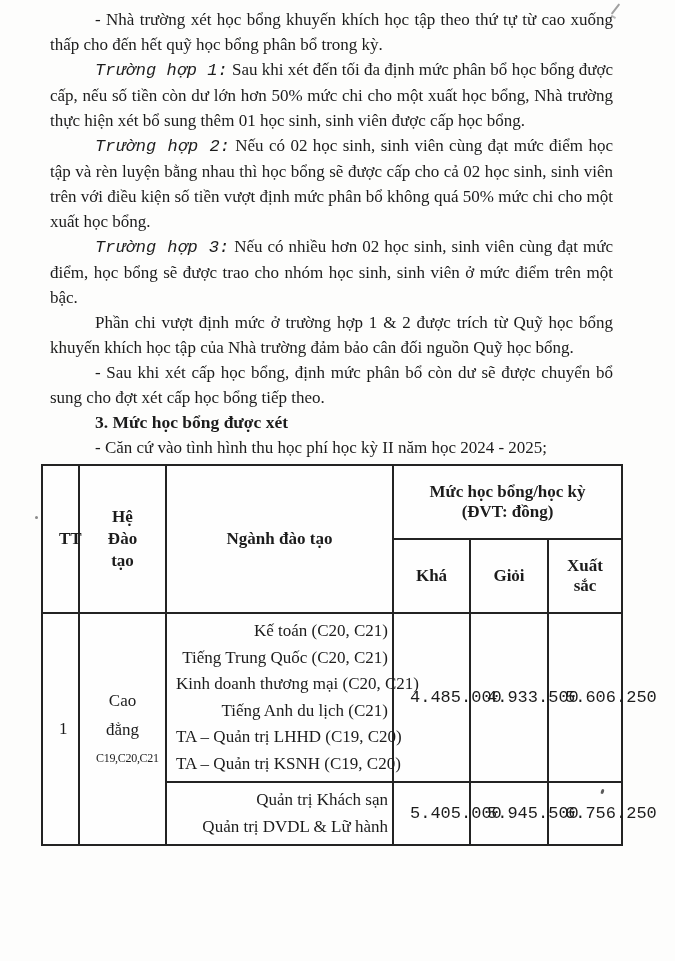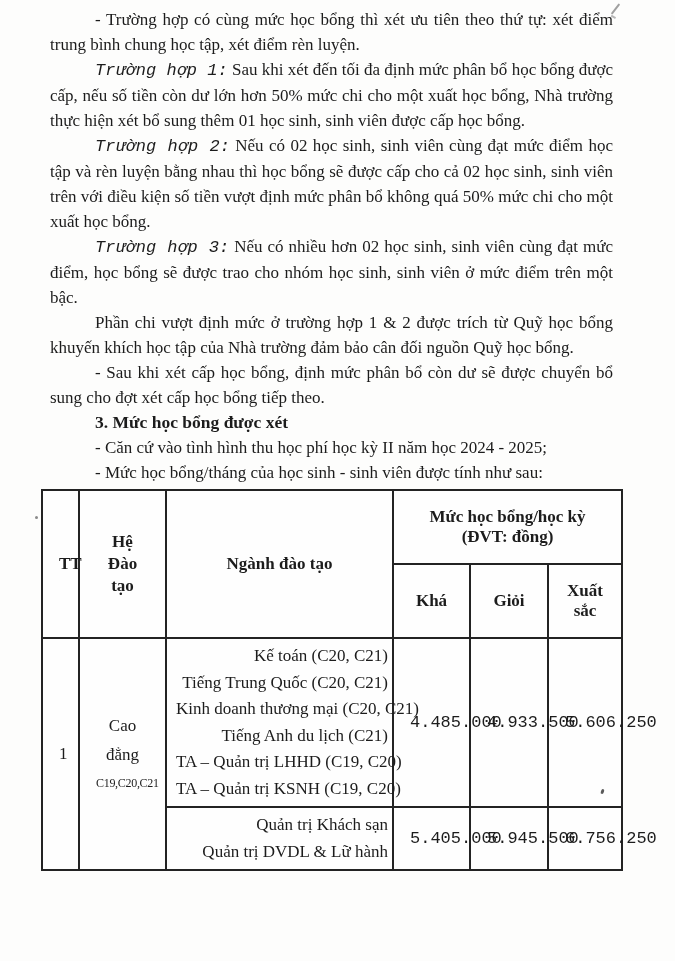--- a/index.html
+++ b/index.html
@@ -79,32 +79,31 @@
   }
 </style>
 </head>
 <body>
 
 <div class="page">
   <div class="pen-mark"></div>
   <div class="pen-mark2"></div>
 
 
-  <p class="para">- Trường hợp có cùng mức học bổng thì xét ưu tiên theo thứ tự: xét điểm trung bình chung học tập, xét điểm rèn luyện.</p>
+  <p class="para">- Nhà trường xét học bổng khuyến khích học tập theo thứ tự từ cao xuống thấp cho đến hết quỹ học bổng phân bổ trong kỳ.</p>
 
   <p class="para"><span class="lead">Trường hợp 1:</span><span> Sau khi xét đến tối đa định mức phân bổ học bổng được cấp, nếu số tiền còn dư lớn hơn 50% mức chi cho một xuất học bổng, Nhà trường thực hiện xét bổ sung thêm 01 học sinh, sinh viên được cấp học bổng.</span></p>
   <p class="para"><span class="lead">Trường hợp 2:</span><span> Nếu có 02 học sinh, sinh viên cùng đạt mức điểm học tập và rèn luyện bằng nhau thì học bổng sẽ được cấp cho cả 02 học sinh, sinh viên trên với điều kiện số tiền vượt định mức phân bổ không quá 50% mức chi cho một xuất học bổng.</span></p>
   <p class="para"><span class="lead">Trường hợp 3:</span><span> Nếu có nhiều hơn 02 học sinh, sinh viên cùng đạt mức điểm, học bổng sẽ được trao cho nhóm học sinh, sinh viên ở mức điểm trên một bậc.</span></p>
 
   <p class="para">Phần chi vượt định mức ở trường hợp 1 &amp; 2 được trích từ Quỹ học bổng khuyến khích học tập của Nhà trường đảm bảo cân đối nguồn Quỹ học bổng.</p>
   <p class="para">- Sau khi xét cấp học bổng, định mức phân bổ còn dư sẽ được chuyển bổ sung cho đợt xét cấp học bổng tiếp theo.</p>
 
   <div class="heading">3. Mức học bổng được xét</div>
   <p class="para">- Căn cứ vào tình hình thu học phí học kỳ II năm học 2024  - 2025;</p>
-  <p class="para">- Mức học bổng/tháng của học sinh - sinh viên được tính như sau:</p>
 
   <table class="sch">
     <colgroup>
       <col style="width:37px">
       <col style="width:87px">
       <col style="width:227px">
       <col style="width:77px">
       <col style="width:78px">
       <col style="width:74px">
     </colgroup>

